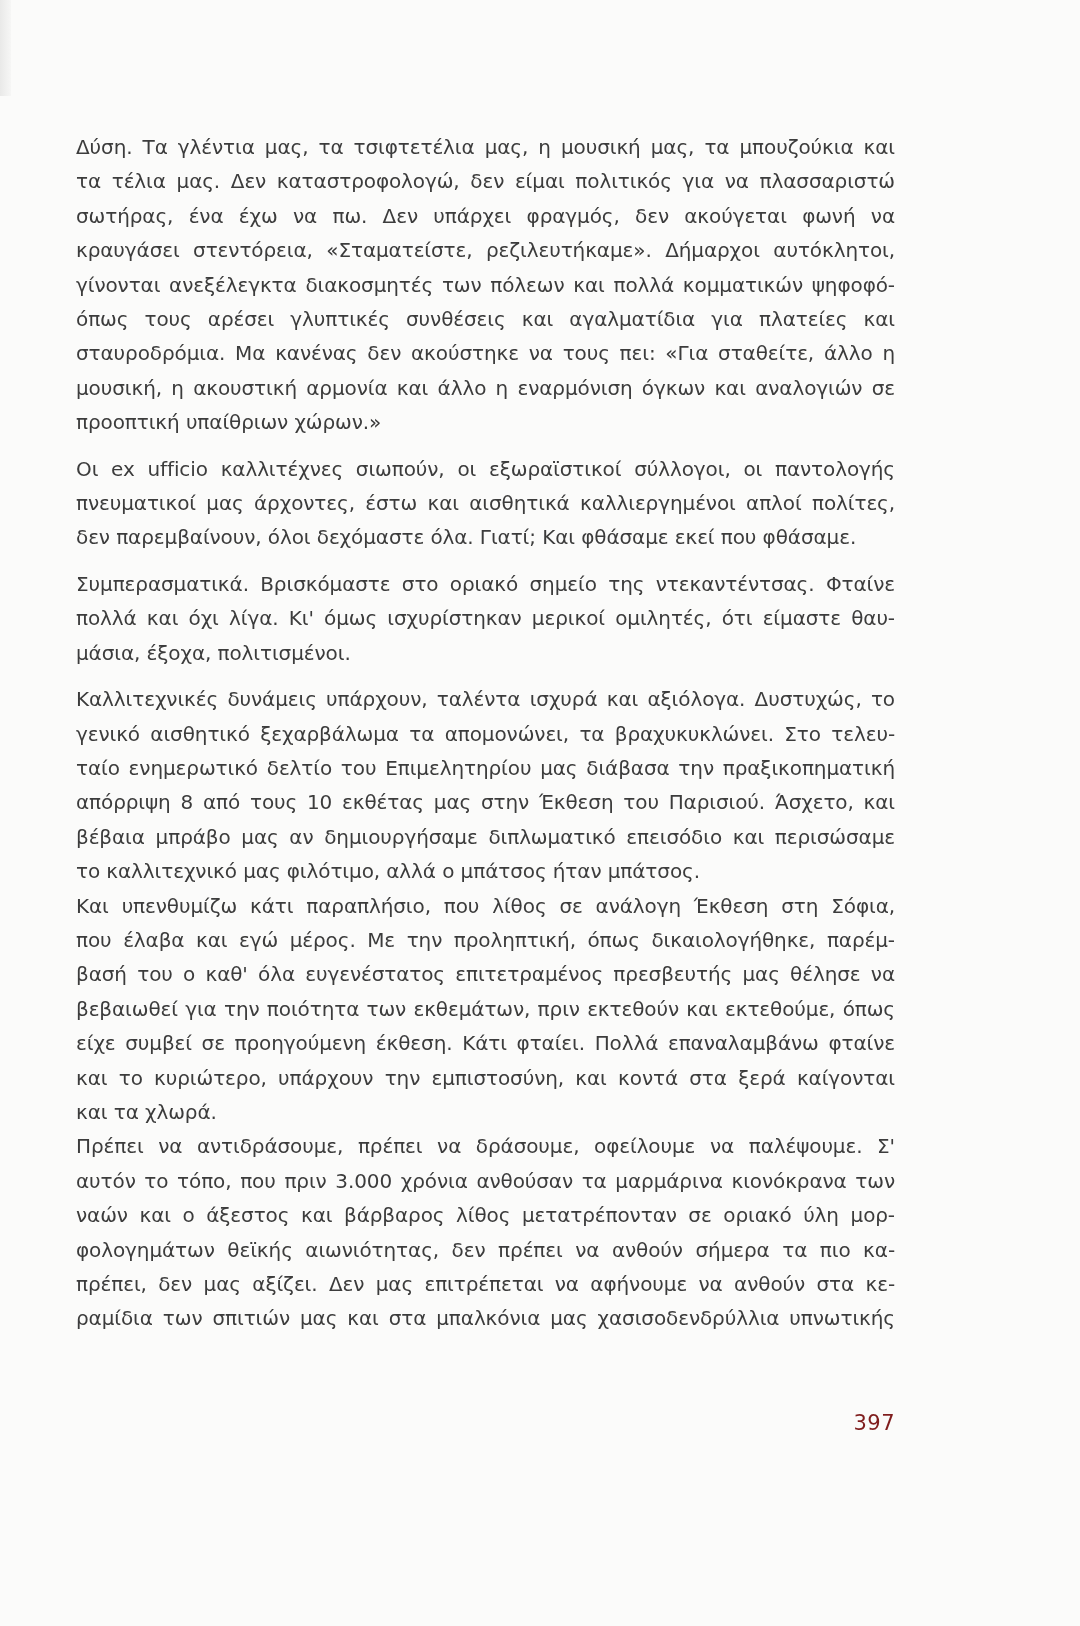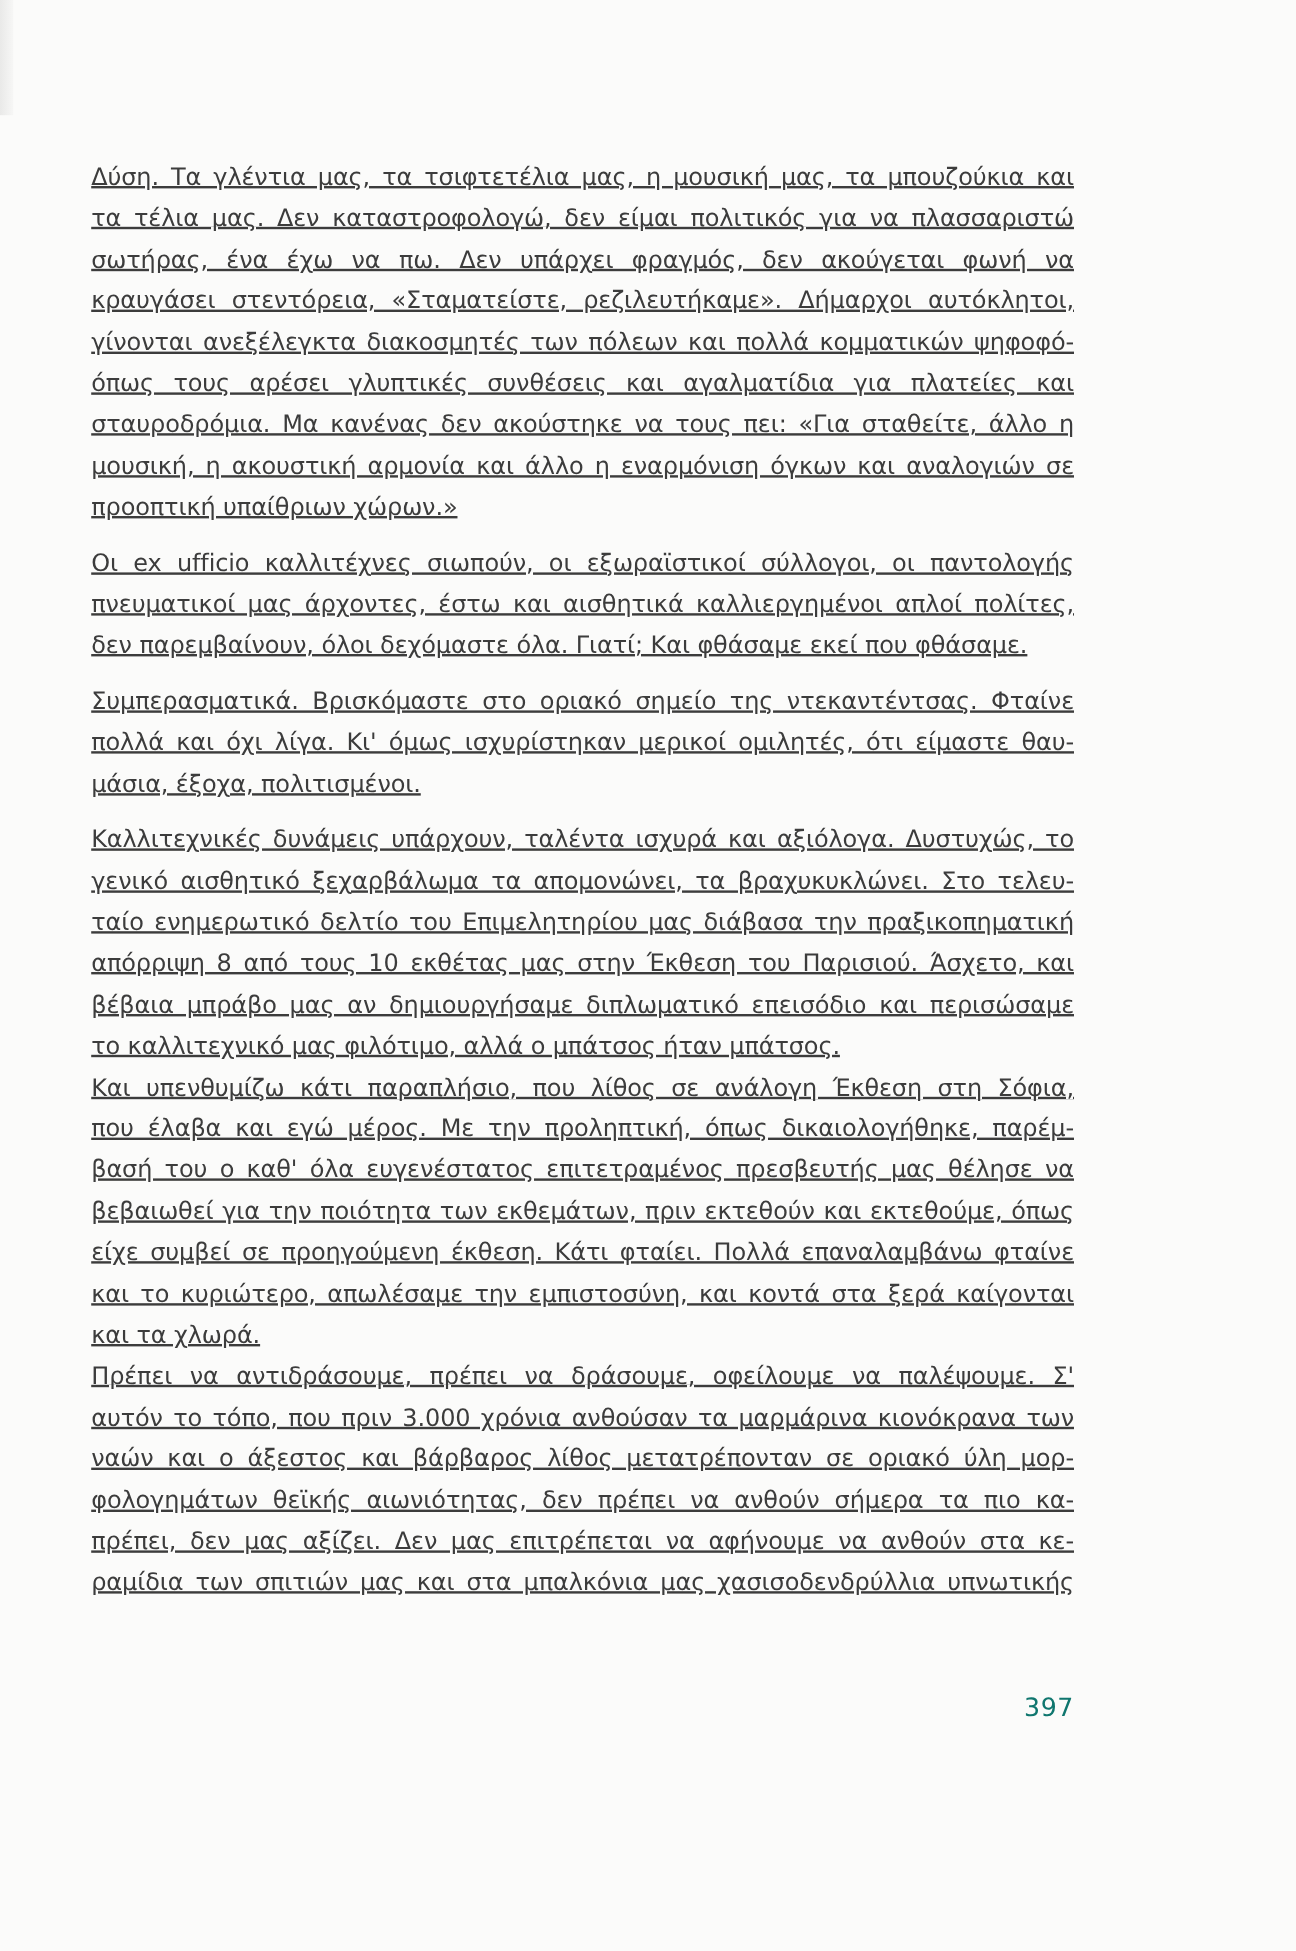--- a/index.html
+++ b/index.html
@@ -31,34 +31,33 @@
     color: #3c3c3c;
     font-size: 20px;
     line-height: 34.4px;
     letter-spacing: -0.1px;
   }
   .paragraph { margin: 0; }
   .paragraph.gap { margin-top: 12px; }
   .line {
     text-align: justify;
     text-align-last: justify;
-    text-decoration: underline;
   }
   .line.last {
     text-align-last: left;
   }
   .page-number {
     position: absolute;
     left: 76px;
     top: 1411px;
     width: 819px;
     text-align: right;
     font-size: 21px;
     letter-spacing: 0.5px;
-    color: #0f766e;
+    color: #7f1d1d;
   }
 </style>
 </head>
 <body>
 
 <div class="page">
   <div class="scan-artifact"></div>
   <main class="text-block">
       <div class="paragraph">
         <div class="line">Δύση. Τα γλέντια μας, τα τσιφτετέλια μας, η μουσική μας, τα μπουζούκια και</div>
@@ -88,21 +87,21 @@
         <div class="line">απόρριψη 8 από τους 10 εκθέτας μας στην Έκθεση του Παρισιού. Άσχετο, και</div>
         <div class="line">βέβαια μπράβο μας αν δημιουργήσαμε διπλωματικό επεισόδιο και περισώσαμε</div>
         <div class="line last">το καλλιτεχνικό μας φιλότιμο, αλλά ο μπάτσος ήταν μπάτσος.</div>
       </div>
       <div class="paragraph">
         <div class="line">Και υπενθυμίζω κάτι παραπλήσιο, που λίθος σε ανάλογη Έκθεση στη Σόφια,</div>
         <div class="line">που έλαβα και εγώ μέρος. Με την προληπτική, όπως δικαιολογήθηκε, παρέμ-</div>
         <div class="line">βασή του ο καθ' όλα ευγενέστατος επιτετραμένος πρεσβευτής μας θέλησε να</div>
         <div class="line">βεβαιωθεί για την ποιότητα των εκθεμάτων, πριν εκτεθούν και εκτεθούμε, όπως</div>
         <div class="line">είχε συμβεί σε προηγούμενη έκθεση. Κάτι φταίει. Πολλά επαναλαμβάνω φταίνε</div>
-        <div class="line">και το κυριώτερο, απωλέσαμε την εμπιστοσύνη, και κοντά στα ξερά καίγονται</div>
+        <div class="line">και το κυριώτερο, υπάρχουν την εμπιστοσύνη, και κοντά στα ξερά καίγονται</div>
         <div class="line last">και τα χλωρά.</div>
       </div>
       <div class="paragraph">
         <div class="line">Πρέπει να αντιδράσουμε, πρέπει να δράσουμε, οφείλουμε να παλέψουμε. Σ'</div>
         <div class="line">αυτόν το τόπο, που πριν 3.000 χρόνια ανθούσαν τα μαρμάρινα κιονόκρανα των</div>
         <div class="line">ναών και ο άξεστος και βάρβαρος λίθος μετατρέπονταν σε οριακό ύλη μορ-</div>
         <div class="line">φολογημάτων θεϊκής αιωνιότητας, δεν πρέπει να ανθούν σήμερα τα πιο κα-</div>
         <div class="line">πρέπει, δεν μας αξίζει. Δεν μας επιτρέπεται να αφήνουμε να ανθούν στα κε-</div>
         <div class="line">ραμίδια των σπιτιών μας και στα μπαλκόνια μας χασισοδενδρύλλια υπνωτικής</div>
       </div>

